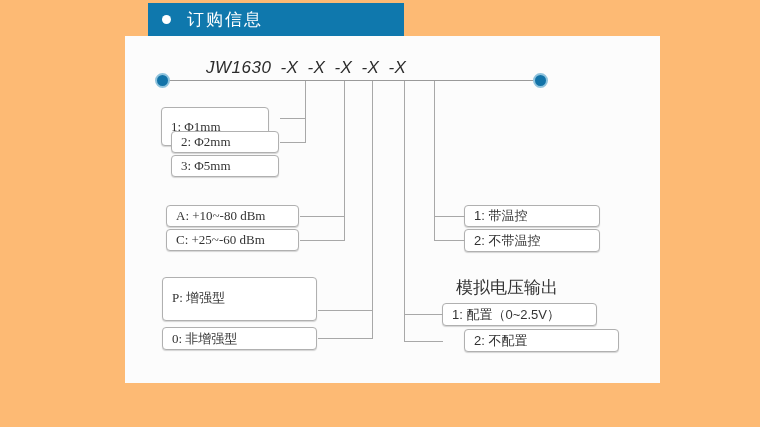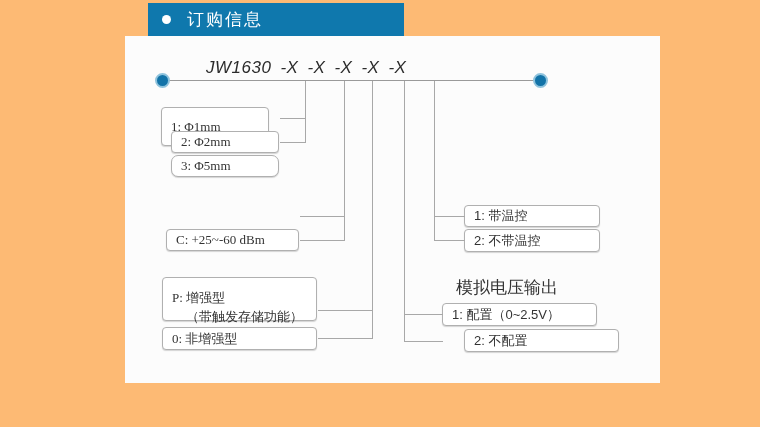--- a/index.html
+++ b/index.html
@@ -169,35 +169,35 @@
   <div class="vline" style="left:344px; top:81px; height:155px;"></div>
 
   <div class="vline" style="left:372px; top:81px; height:256px;"></div>
 
   <div class="vline" style="left:404px; top:81px; height:256px;"></div>
 
   <div class="vline" style="left:434px; top:81px; height:155px;"></div>
 
   <div class="obox mono" style="left:161px; top:107px; width:108px; height:39px;font-family:Liberation Serif, serif;">1:  Φ1mm</div>
   <div class="obox mono" style="left:171px; top:131px; width:108px; height:22px;">2:  Φ2mm</div>
-  <div class="obox mono" style="left:171px; top:155px; width:108px; height:22px;border-radius:7px;">3:  Φ5mm</div>
+  <div class="obox mono" style="left:171px; top:155px; width:108px; height:22px;">3:  Φ5mm</div>
 
   <div class="vline" style="left:305px; top:118px; height:25px;"></div>
   <div class="hline" style="left:280px; top:118px; width:26px;"></div>
   <div class="hline" style="left:280px; top:142px; width:26px;"></div>
 
+  <div class="obox mono" style="left:166px; top:205px; width:133px; height:22px;">A:  +10~-80  dBm</div>
   <div class="obox mono" style="left:166px; top:229px; width:133px; height:22px;">C:  +25~-60  dBm</div>
 
   <div class="vline" style="left:344px; top:216px; height:25px;"></div>
   <div class="hline" style="left:300px; top:216px; width:45px;"></div>
   <div class="hline" style="left:300px; top:240px; width:45px;"></div>
 
   <div class="obox two-line" style="left:162px; top:277px; width:155px; height:44px;">
     <div class="mono">P:  增强型</div>
-    <div class="l2">（带触发存储功能）</div>
   </div>
   <div class="obox mono" style="left:162px; top:327px; width:155px; height:23px;">0:  非增强型</div>
 
   <div class="vline" style="left:372px; top:310px; height:28px;"></div>
   <div class="hline" style="left:318px; top:310px; width:55px;"></div>
   <div class="hline" style="left:318px; top:338px; width:55px;"></div>
 
   <div class="obox" style="left:464px; top:205px; width:136px; height:22px;">1:  带温控</div>
   <div class="obox" style="left:464px; top:229px; width:136px; height:23px;text-align:right;">2:  不带温控</div>
 

